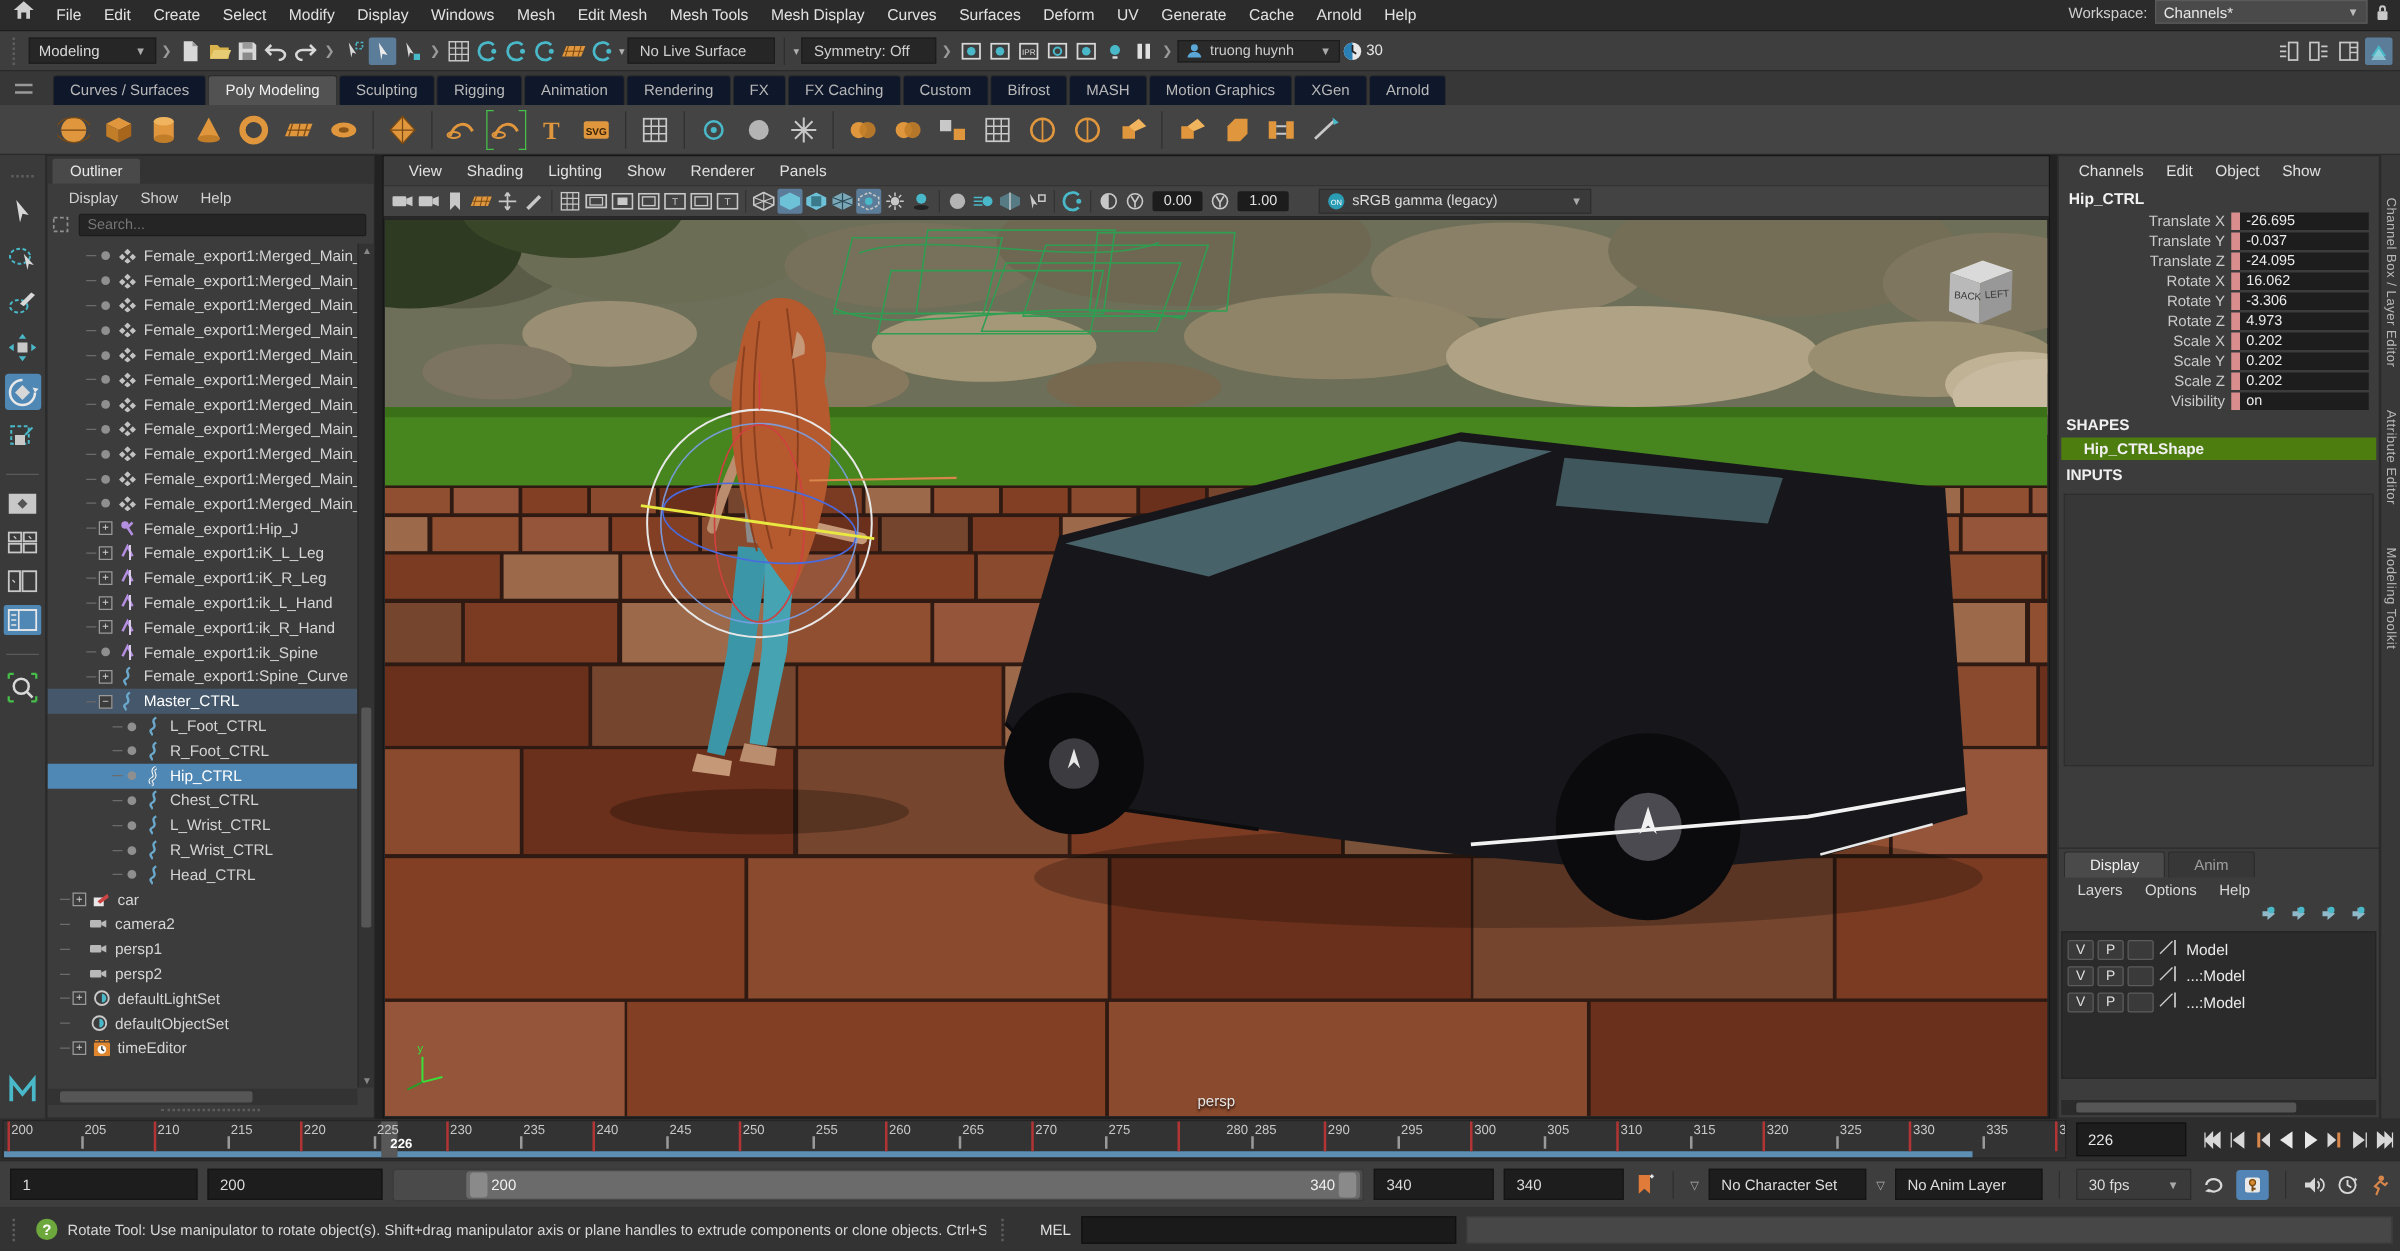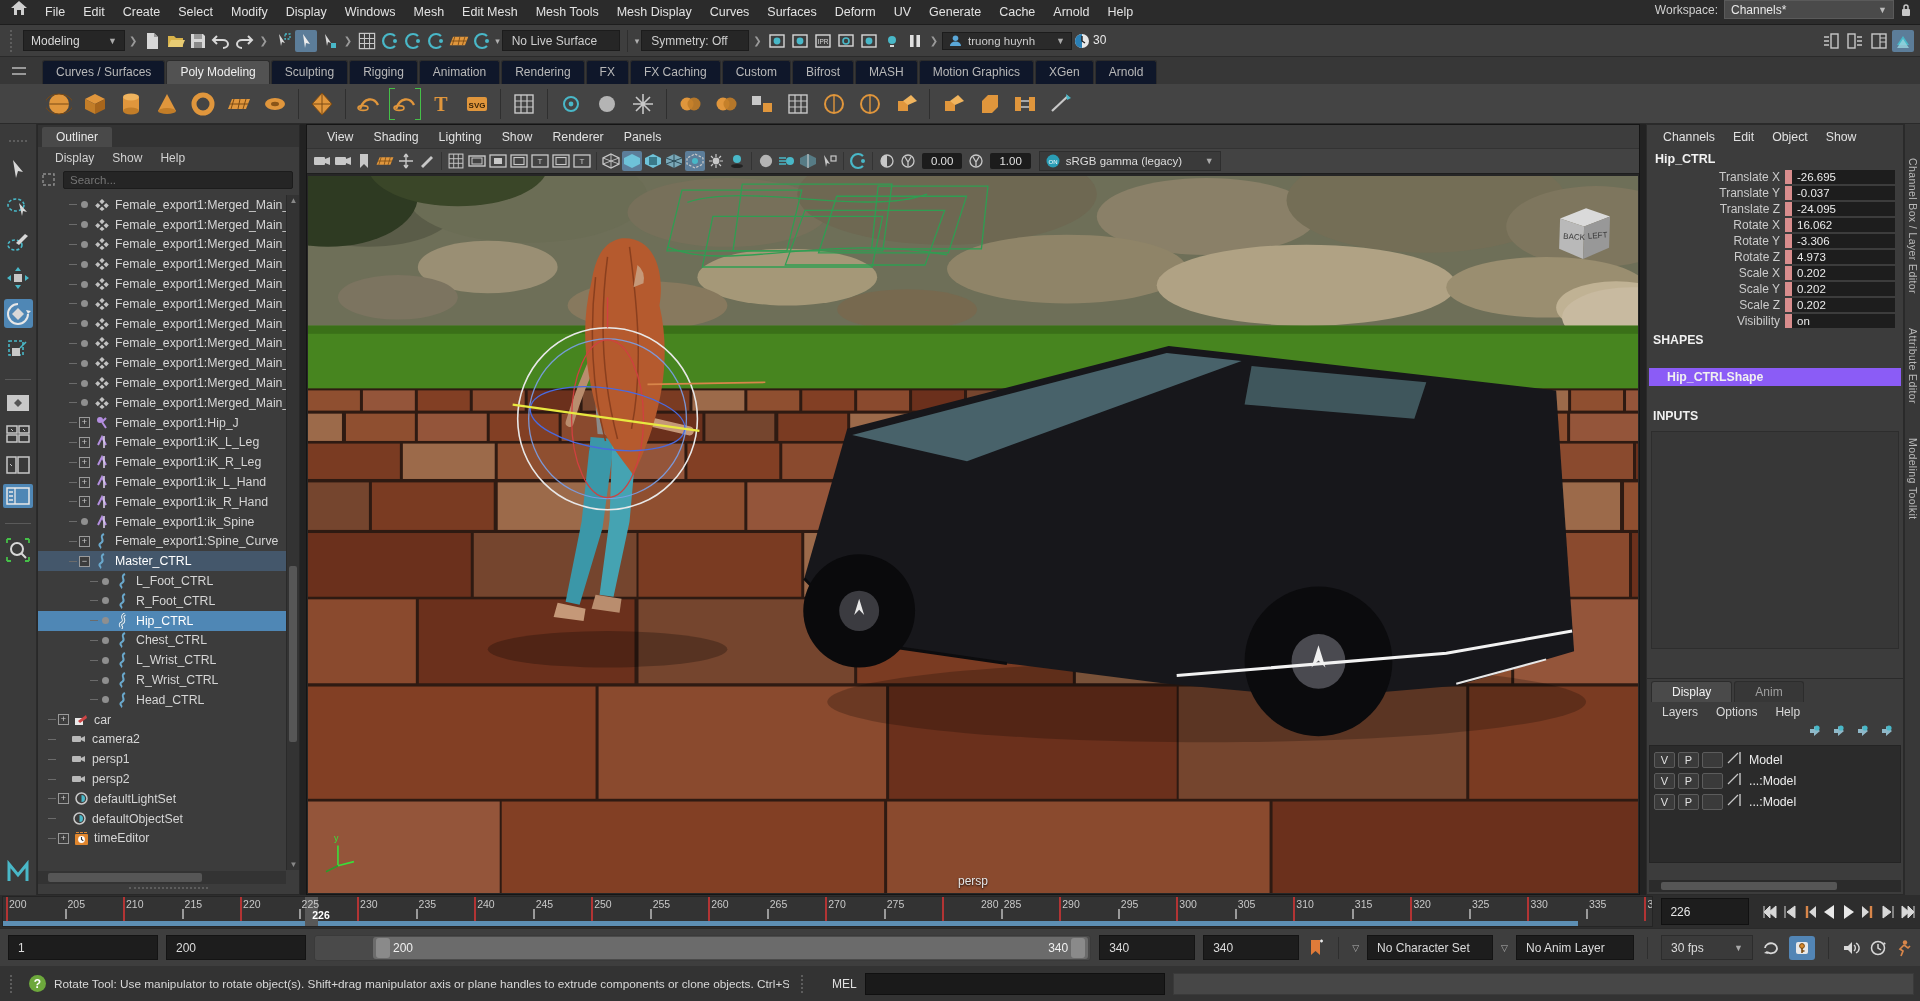--- a/index.html
+++ b/index.html
@@ -76,38 +76,38 @@
   .sarr{position:absolute;width:13px;height:11px;color:#888;font-size:8px;text-align:center;line-height:11px}
 
   
   .viewport{position:absolute;left:306px;top:124px;width:1334px;bottom:106px;background:#262626;border:1px solid #151515}
   .vp-menus{height:23px;background:#3d3d3d;display:flex;align-items:center;padding:0 10px}
   .vp-menus span{color:#e0e0e0;font-size:12.3px;padding:0 10px}
   .vp-icons{height:26px;background:#434343;display:flex;align-items:center;gap:1px;padding:0 5px;border-top:1px solid #333;border-bottom:1px solid #1e1e1e}
   .vic{width:20px;height:20px;display:flex;align-items:center;justify-content:center;border-radius:2px}
   .vic.hl{background:#5c7d99}
   .vp-num{background:#1c1c1c;border-radius:2px;color:#e0e0e0;font-size:11.5px;padding:2px 9px;margin:0 3px}
-  .vp-cs{display:flex;align-items:center;gap:6px;background:#3a3a3a;border:1px solid #2e2e2e;height:20px;padding:0 6px;margin-left:4px;width:182px;color:#ddd;font-size:11.5px}
+  .vp-cs{display:flex;align-items:center;gap:6px;background:#3a3a3a;border:1px solid #2e2e2e;height:20px;padding:0 6px;margin-left:20px;width:218px;color:#ddd;font-size:11.5px}
   .vp-cs .arr{margin-left:auto;color:#aaa;font-size:9px}
   .vsep{width:1px;height:18px;background:#333;margin:0 3px}
   .vp-scene{position:absolute;top:51px;left:1px;right:1px;bottom:1px;overflow:hidden}
   .vp-scene svg{display:block;width:100%;height:100%}
   .persp-label{position:absolute;bottom:5px;left:0;right:0;text-align:center;color:#e6e6e6;font-size:12px;text-shadow:0 1px 2px #000}
 
   
   .rightpanel{position:absolute;left:1646px;top:124px;width:258px;bottom:106px;background:#3c3c3c;border:1px solid #2a2a2a}
   .cb-menus{height:24px;display:flex;align-items:center;gap:2px;padding:0 8px}
   .cb-menus span{color:#e0e0e0;font-size:12.3px;padding:0 8px}
   .cb-node{color:#f2f2f2;font-weight:bold;font-size:12.5px;padding:3px 8px}
   .cb-row{height:16px;display:flex;align-items:center}
   .cb-label{flex:1;text-align:right;color:#cbcbcb;font-size:12px;padding-right:5px}
   .cb-key{width:7px;height:14px;background:#d98d8d;flex:none}
   .cb-val{width:103px;height:14px;background:#1d1d1d;color:#ececec;font-size:11.5px;display:flex;align-items:center;padding:0 5px;margin-right:8px}
   .cb-sect{color:#f0f0f0;font-weight:bold;font-size:12.3px;padding:4px 6px 2px}
-  .cb-shape{background:#8b5cf6;color:#f0f0f0;font-weight:bold;font-size:12.3px;padding:2px 6px 2px 18px;margin:19px 2px}
+  .cb-shape{background:#4d7c0f;color:#f0f0f0;font-weight:bold;font-size:12.3px;padding:2px 6px 2px 18px;margin:1px 2px}
   .cb-input{color:#e8e8e8;font-weight:bold;font-size:12.3px;padding:2px 6px 1px 14px;white-space:nowrap;overflow:hidden}
   .cb-inset{margin:6px 4px;height:218px;background:#373737;border:1px solid #2d2d2d}
 
   
   .ledit{position:absolute;left:0;right:0;bottom:0;height:216px;border-top:1px solid #2a2a2a}
   .le-tabs{display:flex;padding:2px 4px 0;gap:2px}
   .le-tab{padding:3px 20px;font-size:12px;color:#9f9f9f;background:#373737;border:1px solid #2c2c2c;border-bottom:none;border-radius:3px 3px 0 0}
   .le-tab.active{background:#4a4a4a;color:#f0f0f0}
   .le-menus{display:flex;gap:4px;padding:3px 8px}
   .le-menus span{color:#d8d8d8;padding:0 7px}

